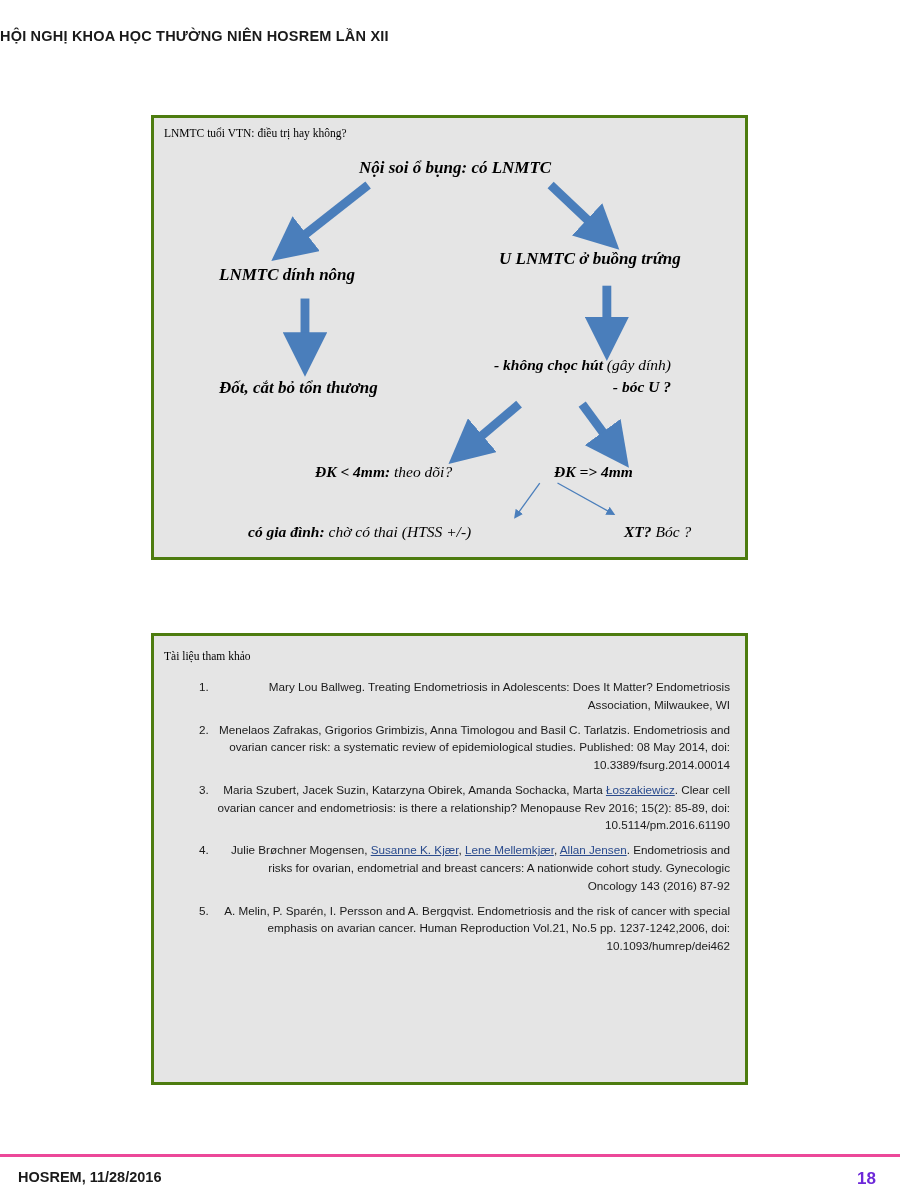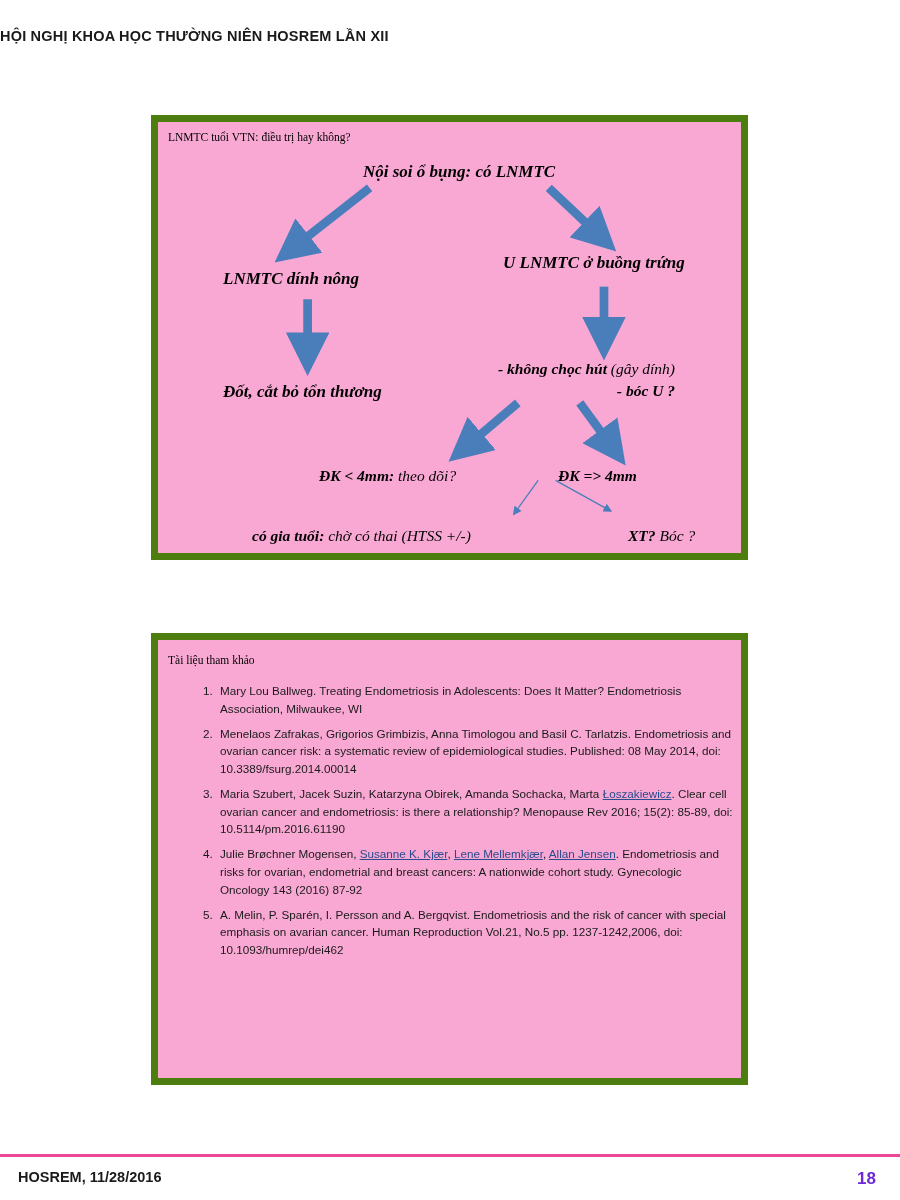--- a/index.html
+++ b/index.html
@@ -34,22 +34,22 @@
   .doc-header .line2 {
     margin-top: 9px;
     font-size: 13px;
     font-weight: bold;
     color: #a6a6a6;
   }
 
   
   .slide {
     position: absolute;
-    border: 7px solid #4d7c0f;
-    background: #f9a8d4;
+    border: 3px solid #4d7c0f;
+    background: #e5e5e5;
   }
   #slide-diagram {
     left: 151px;
     top: 115px;
     width: 597px;
     height: 445px;
   }
   .slide-caption {
     position: absolute;
     font-size: 11.5px;
@@ -101,20 +101,21 @@
   ol.refs {
     position: absolute;
     left: 24px;
     top: 42px;
     width: 552px;
     margin: 0;
     padding-left: 34px;
     font-size: 11.7px;
     line-height: 1.52;
     color: #1a1a1a;
+    text-align: right;
   }
   ol.refs > li {
     margin-bottom: 7px;
     padding-left: 4px;
   }
   .lnk {
     color: #2a4b8d;
     text-decoration: underline;
   }
 
@@ -197,21 +198,21 @@
       <span>- bóc U ?</span>
     </div>
 
     <div class="node n-d1">
       <span>ĐK &lt; 4mm: </span><span class="plain">theo dõi?</span>
     </div>
 
     <div class="node n-d2">ĐK =&gt; 4mm</div>
 
     <div class="node n-f1">
-      <span>có gia tuổi: </span><span class="plain">chờ có thai (HTSS +/-)</span>
+      <span>có gia đình: </span><span class="plain">chờ có thai (HTSS +/-)</span>
     </div>
 
     <div class="node n-f2">
       <span>XT? </span><span class="plain">Bóc ?</span>
     </div>
   </div>
 
   <div class="slide" id="slide-refs">
     <div class="slide-caption" id="refs-caption">Tài liệu tham khảo</div>
     <ol class="refs" id="refs-list">

